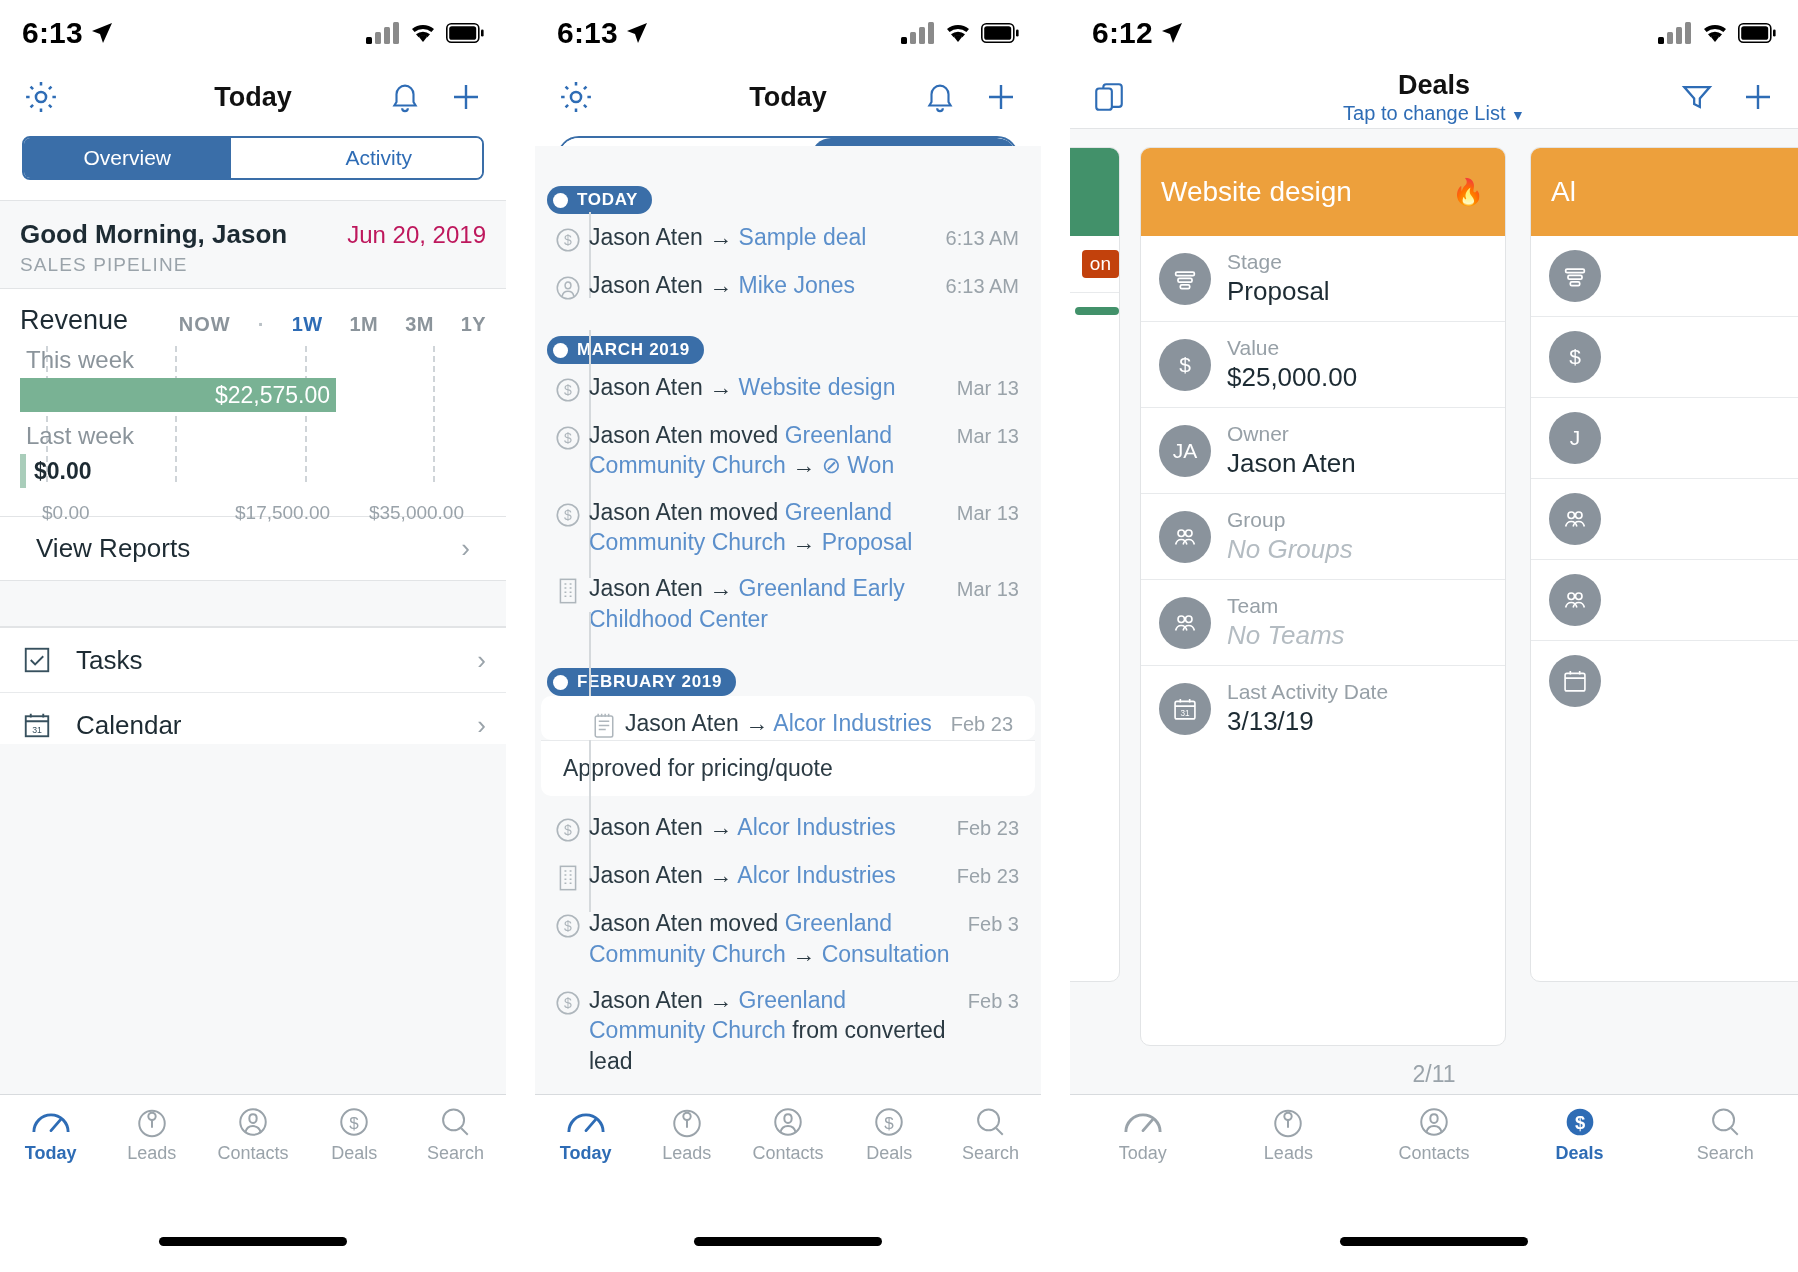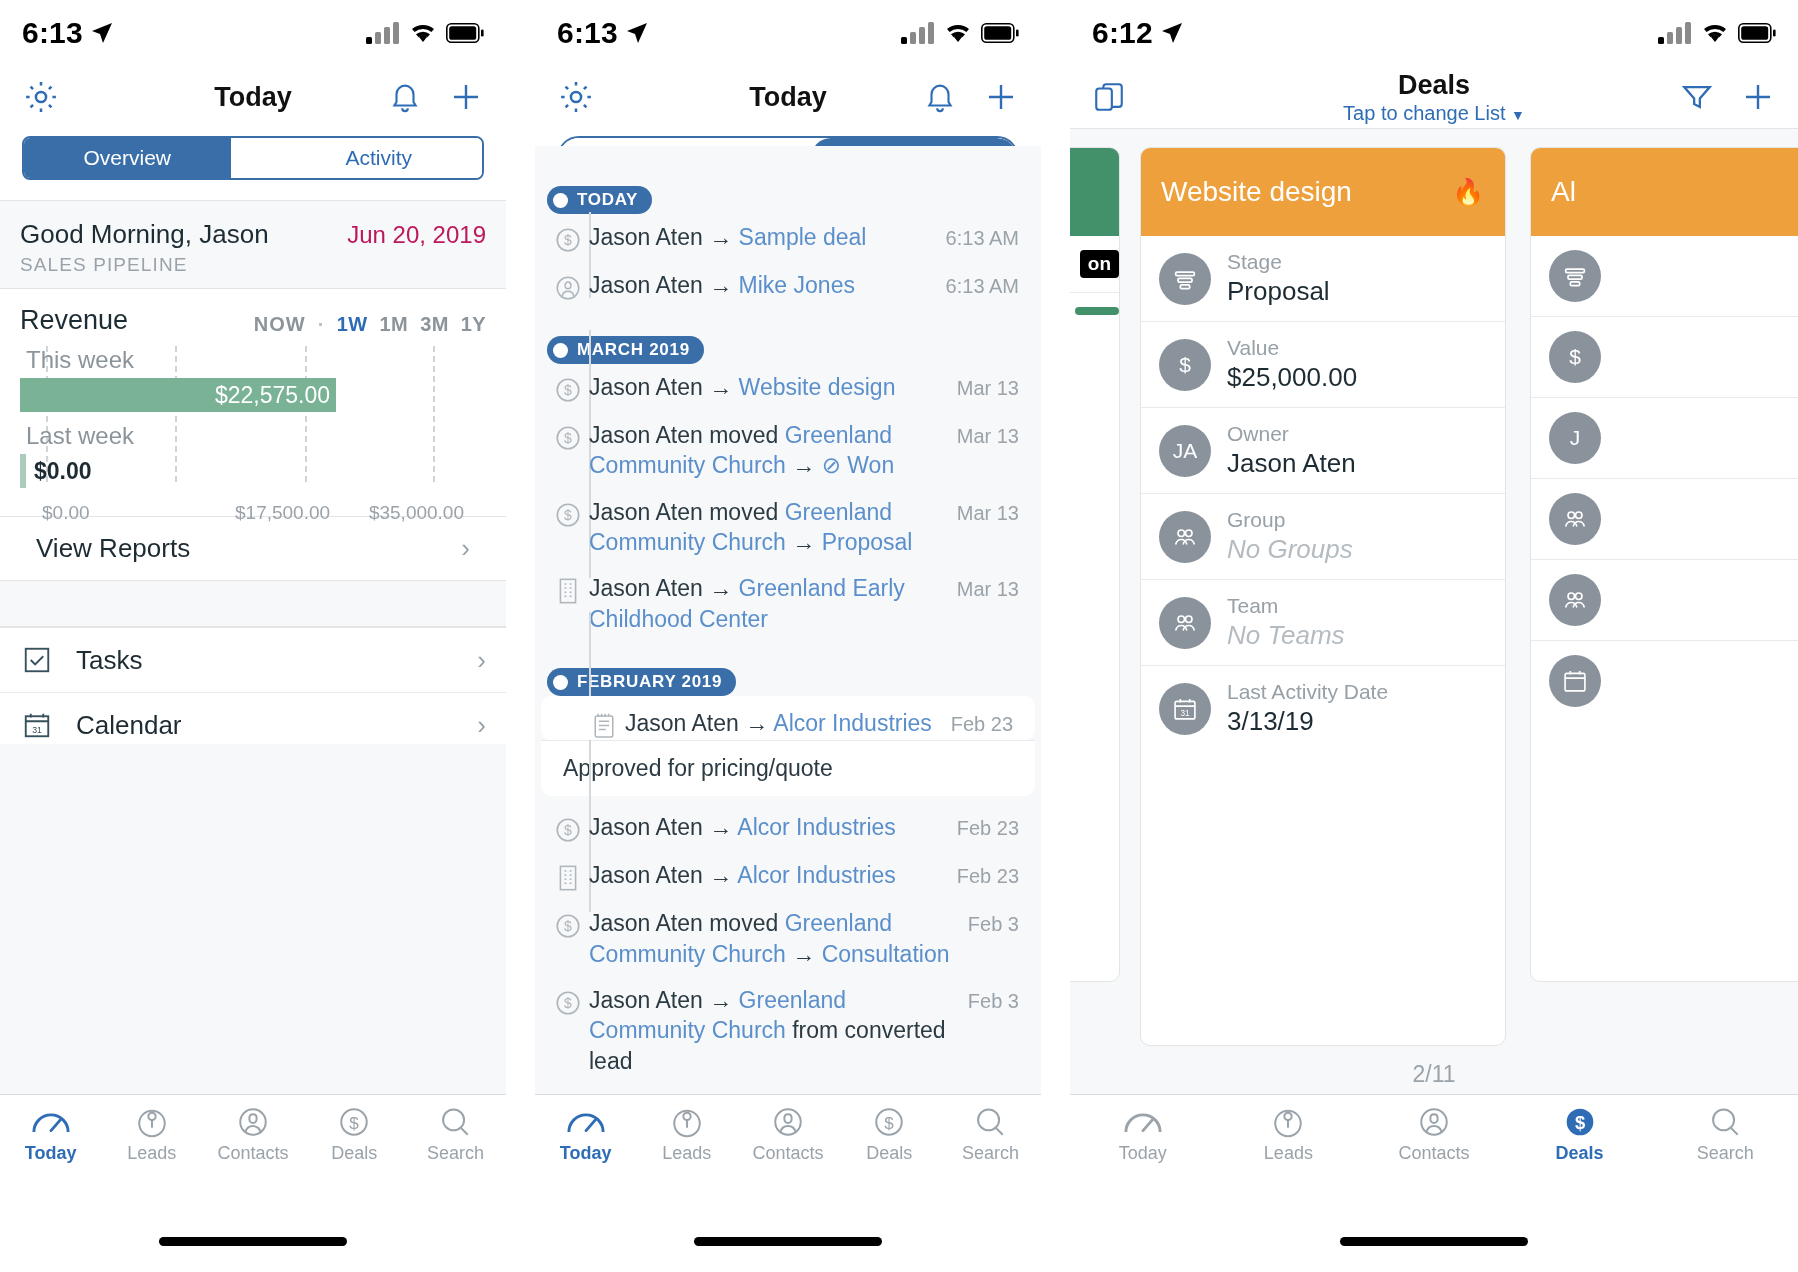--- a/index.html
+++ b/index.html
@@ -44,29 +44,29 @@
   .seg-btn {
     flex: 1; display: flex; align-items: center; justify-content: center;
     font-size: 21px; color: #2e6cb5; background: #fff;
   }
   .seg-btn.active { background: #3a6ea8; color: #fff; }
   .p2 .seg-btn.active { border-radius: 22px; }
 
   
   .greet-block { background: #f7f8f9; border-bottom: 1px solid #e2e4e6; border-top:1px solid #e2e4e6; padding: 18px 20px 12px 20px; margin-top:20px;}
   .greet-row { display: flex; align-items: baseline; }
-  .greet-title { font-size: 26px; font-weight: normal; color: #1d2b33; }
+  .greet-title { font-size: 26px; font-weight: bold; color: #1d2b33; }
   .greet-date { margin-left: auto; font-size: 24px; color: #be185d; }
   .greet-section { margin-top: 4px; font-size: 19px; letter-spacing: 1.1px; color: #9aa3aa; }
 
   
   .rev-card { background: #fff; padding: 0 20px; border-bottom: 1px solid #e2e4e6; }
   .rev-head { display: flex; align-items: flex-end; padding: 16px 0 6px 0; }
   .rev-title { font-size: 27px; color: #1d2b33; }
-  .rev-ranges { margin-left: auto; display: flex; align-items: center; gap: 12px; font-size: 20px; color: #8b949b; font-weight: bold; letter-spacing: .4px;}
+  .rev-ranges { margin-left: auto; display: flex; align-items: center; gap: 27px; font-size: 20px; color: #8b949b; font-weight: bold; letter-spacing: .4px;}
   .rev-ranges .now { letter-spacing: 1px; }
   .rev-ranges .dot { color: #b9c0c5; }
   .rev-ranges .active { color: #2e6cb5; }
 
   .chart { position: relative; height: 152px; margin-top: 4px; }
   .grid-line { position: absolute; top: 0; bottom: 16px; width: 0; border-left: 2px dashed #cfd4d8; }
   .bar-group { position: absolute; left: 0; right: 0; }
   .bar-label { font-size: 24px; color: #8b949b; padding-left: 6px; }
   .bar {
     height: 34px; background: #79b294; display: flex; align-items: center;
@@ -144,21 +144,21 @@
     width: 52px; height: 52px; min-width:52px; border-radius: 50%; background: #8a939c;
     display: flex; align-items: center; justify-content: center; color: #fff; font-size: 21px;
   }
   .deal-fields { margin-left: 16px; flex: 1; border-bottom: 0; padding-right: 10px;}
   .deal-k { font-size: 21px; color: #97a0a7; }
   .deal-v { font-size: 26px; color: #1d2b33; margin-top: 2px; }
   .deal-v.muted { color: #b4bcc2; font-style: italic; }
   .stage-bar { position: relative; height: 6px; width: 148px; background: #e2e4e6; border-radius: 3px; margin-bottom: 8px;}
   .stage-bar > i { position: absolute; left: 0; top: 0; bottom: 0; width: 76%; background: #42916a; border-radius: 3px; }
   .pager { position: absolute; bottom: 6px; left: 0; right: 0; text-align: center; font-size: 23px; color: #9aa3aa; }
-  .green-chip { background:#000000; color:#fff; font-size:19px; padding:3px 8px; border-radius:4px; display:inline-block;font-weight:bold;}
+  .green-chip { background:#c2410c; color:#fff; font-size:19px; padding:3px 8px; border-radius:4px; display:inline-block;}
   .mini-bar { width: 44px; height: 8px; background: #42916a; border-radius: 4px; }
   svg { display: block; }
 </style>
 </head>
 <body>
 
 <div class="screens">
 
   <div class="phone p1">
 

